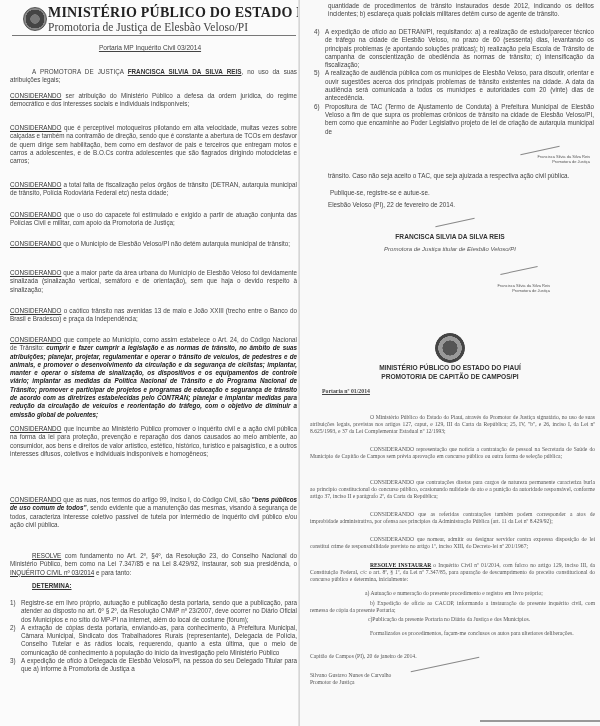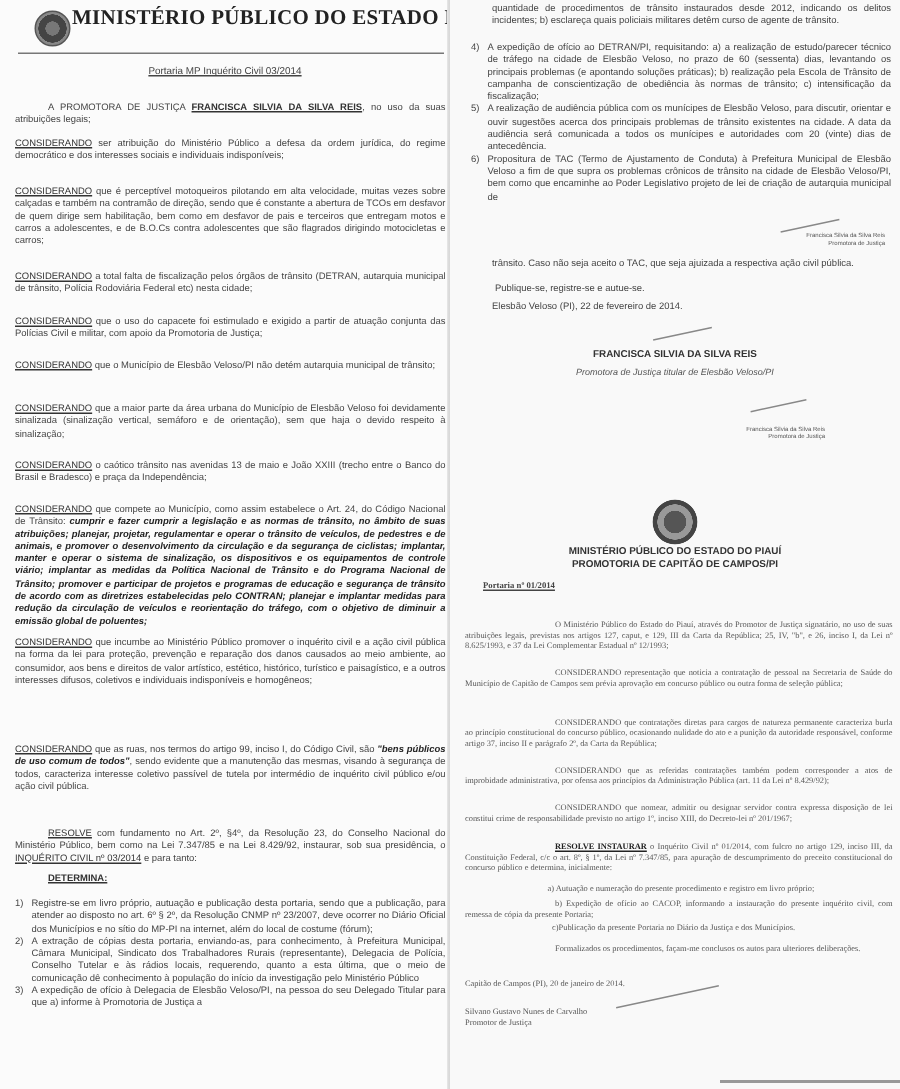--- a/index.html
+++ b/index.html
@@ -33,20 +33,21 @@
   .seal2{position:absolute;left:435px;top:333px;width:30px;height:30px;border-radius:50%;background:radial-gradient(circle,#555 0 35%,#999 36% 55%,#444 56% 70%,#bbb 71%);}
   .bottom-line{position:absolute;left:480px;top:720px;width:120px;height:2px;background:#999;}
 </style>
 </head>
 <body>
 
 <div class="page left">
   <div class="hdr">
     <div class="seal"></div>
     <div class="hdr-title">MINISTÉRIO PÚBLICO DO ESTADO DO PIAUÍ</div>
+    <div class="hdr-sub">Promotoria de Justiça de Elesbão Veloso/PI</div>
   </div>
   <div class="rule"></div>
   <div class="ptitle">Portaria MP Inquérito Civil 03/2014</div>
 
   <div class="txt ind" style="top:68px;">
     <span>A PROMOTORA DE JUSTIÇA </span><u class="b">FRANCISCA SILVIA DA SILVA REIS</u><span>, no uso da suas atribuições legais;</span>
   </div>
 
   <div class="txt" style="top:92px;"><u>CONSIDERANDO</u><span> ser atribuição do Ministério Público a defesa da ordem jurídica, do regime democrático e dos interesses sociais e individuais indisponíveis;</span></div>
   <div class="txt" style="top:124px;"><u>CONSIDERANDO</u><span> que é perceptível motoqueiros pilotando em alta velocidade, muitas vezes sobre calçadas e também na contramão de direção, sendo que é constante a abertura de TCOs em desfavor de quem dirige sem habilitação, bem como em desfavor de pais e terceiros que entregam motos e carros a adolescentes, e de B.O.Cs contra adolescentes que são flagrados dirigindo motocicletas e carros;</span></div>

